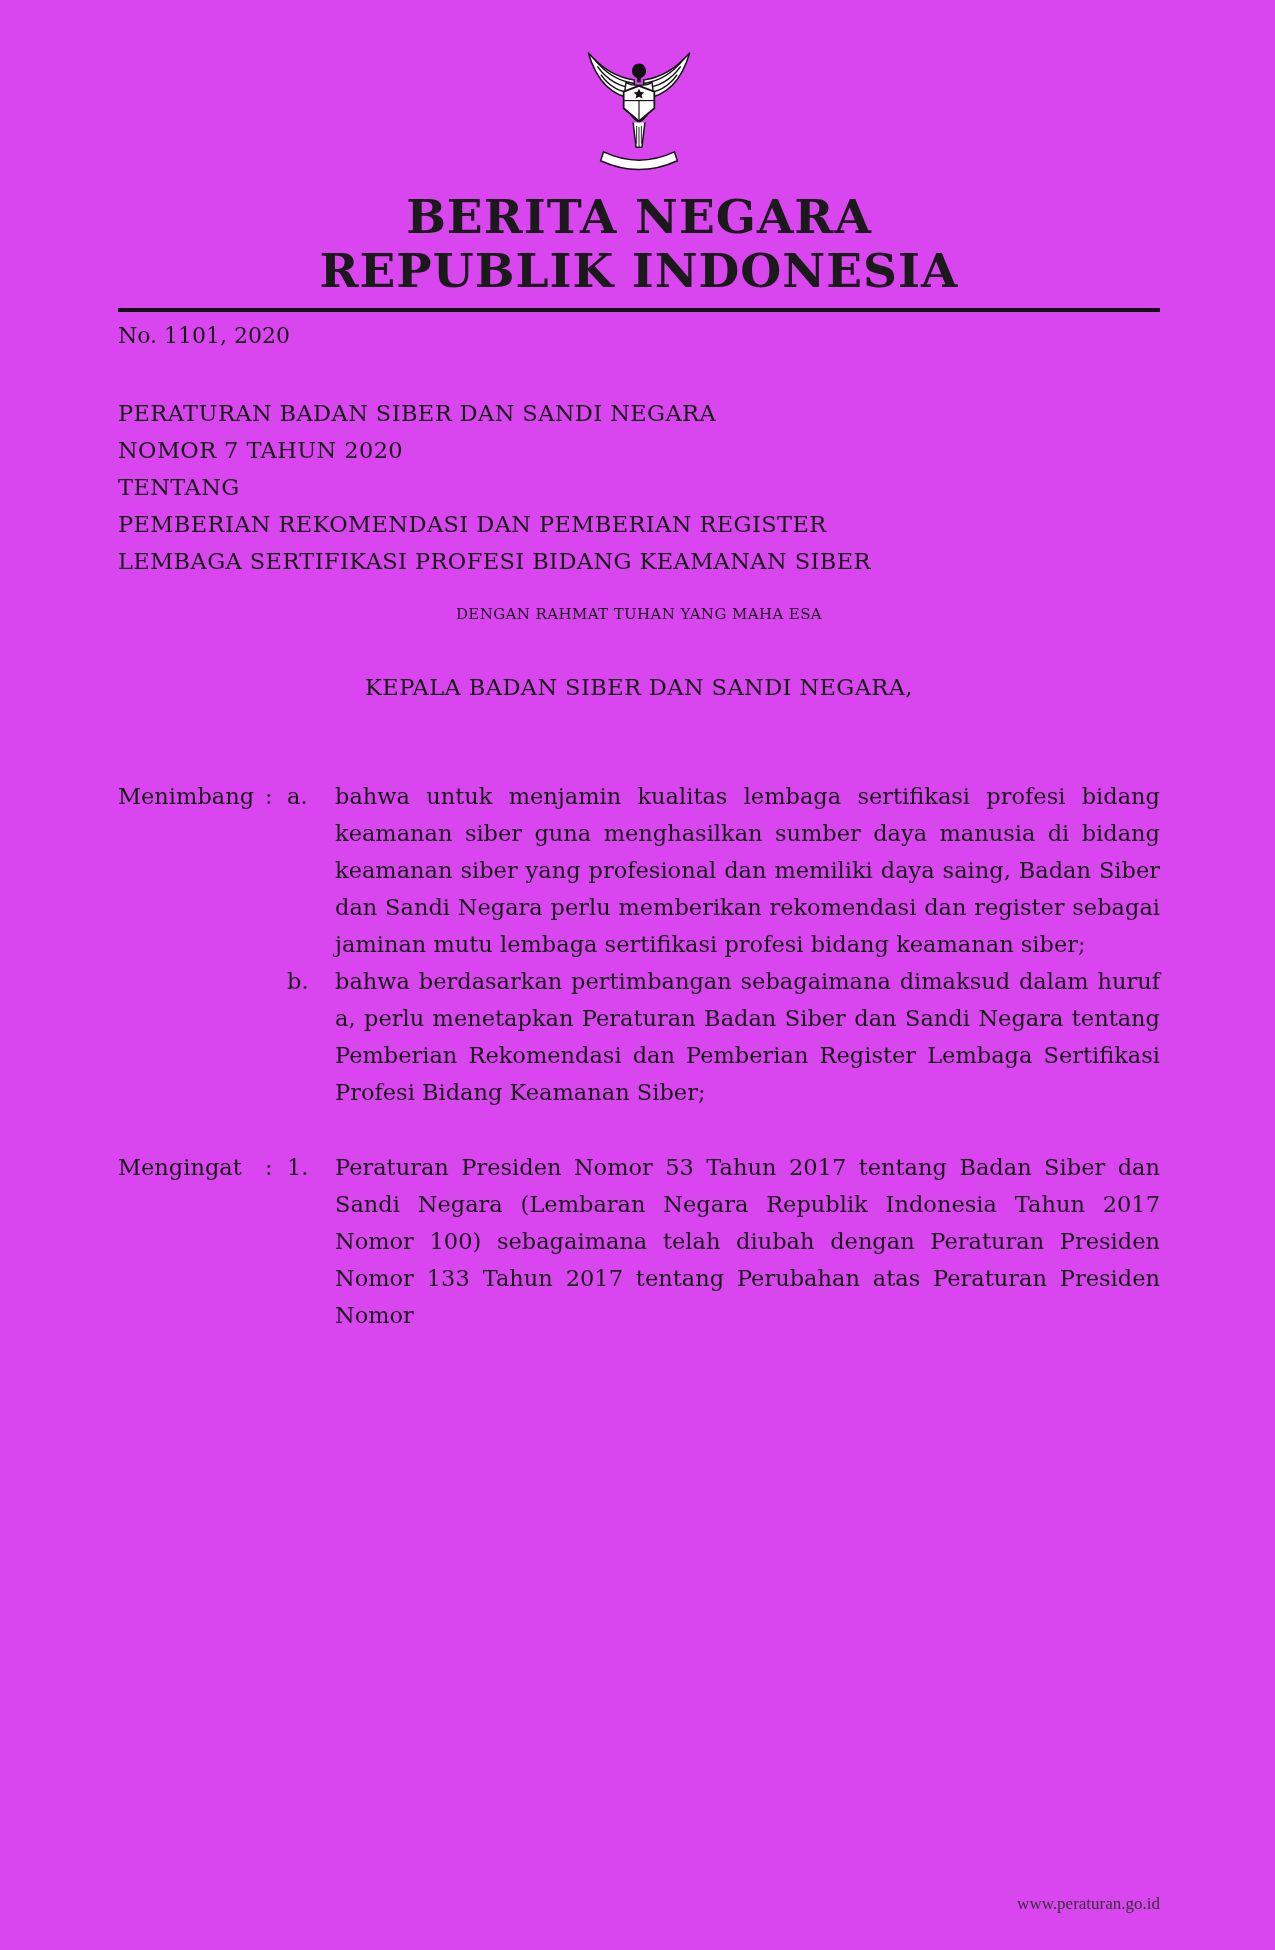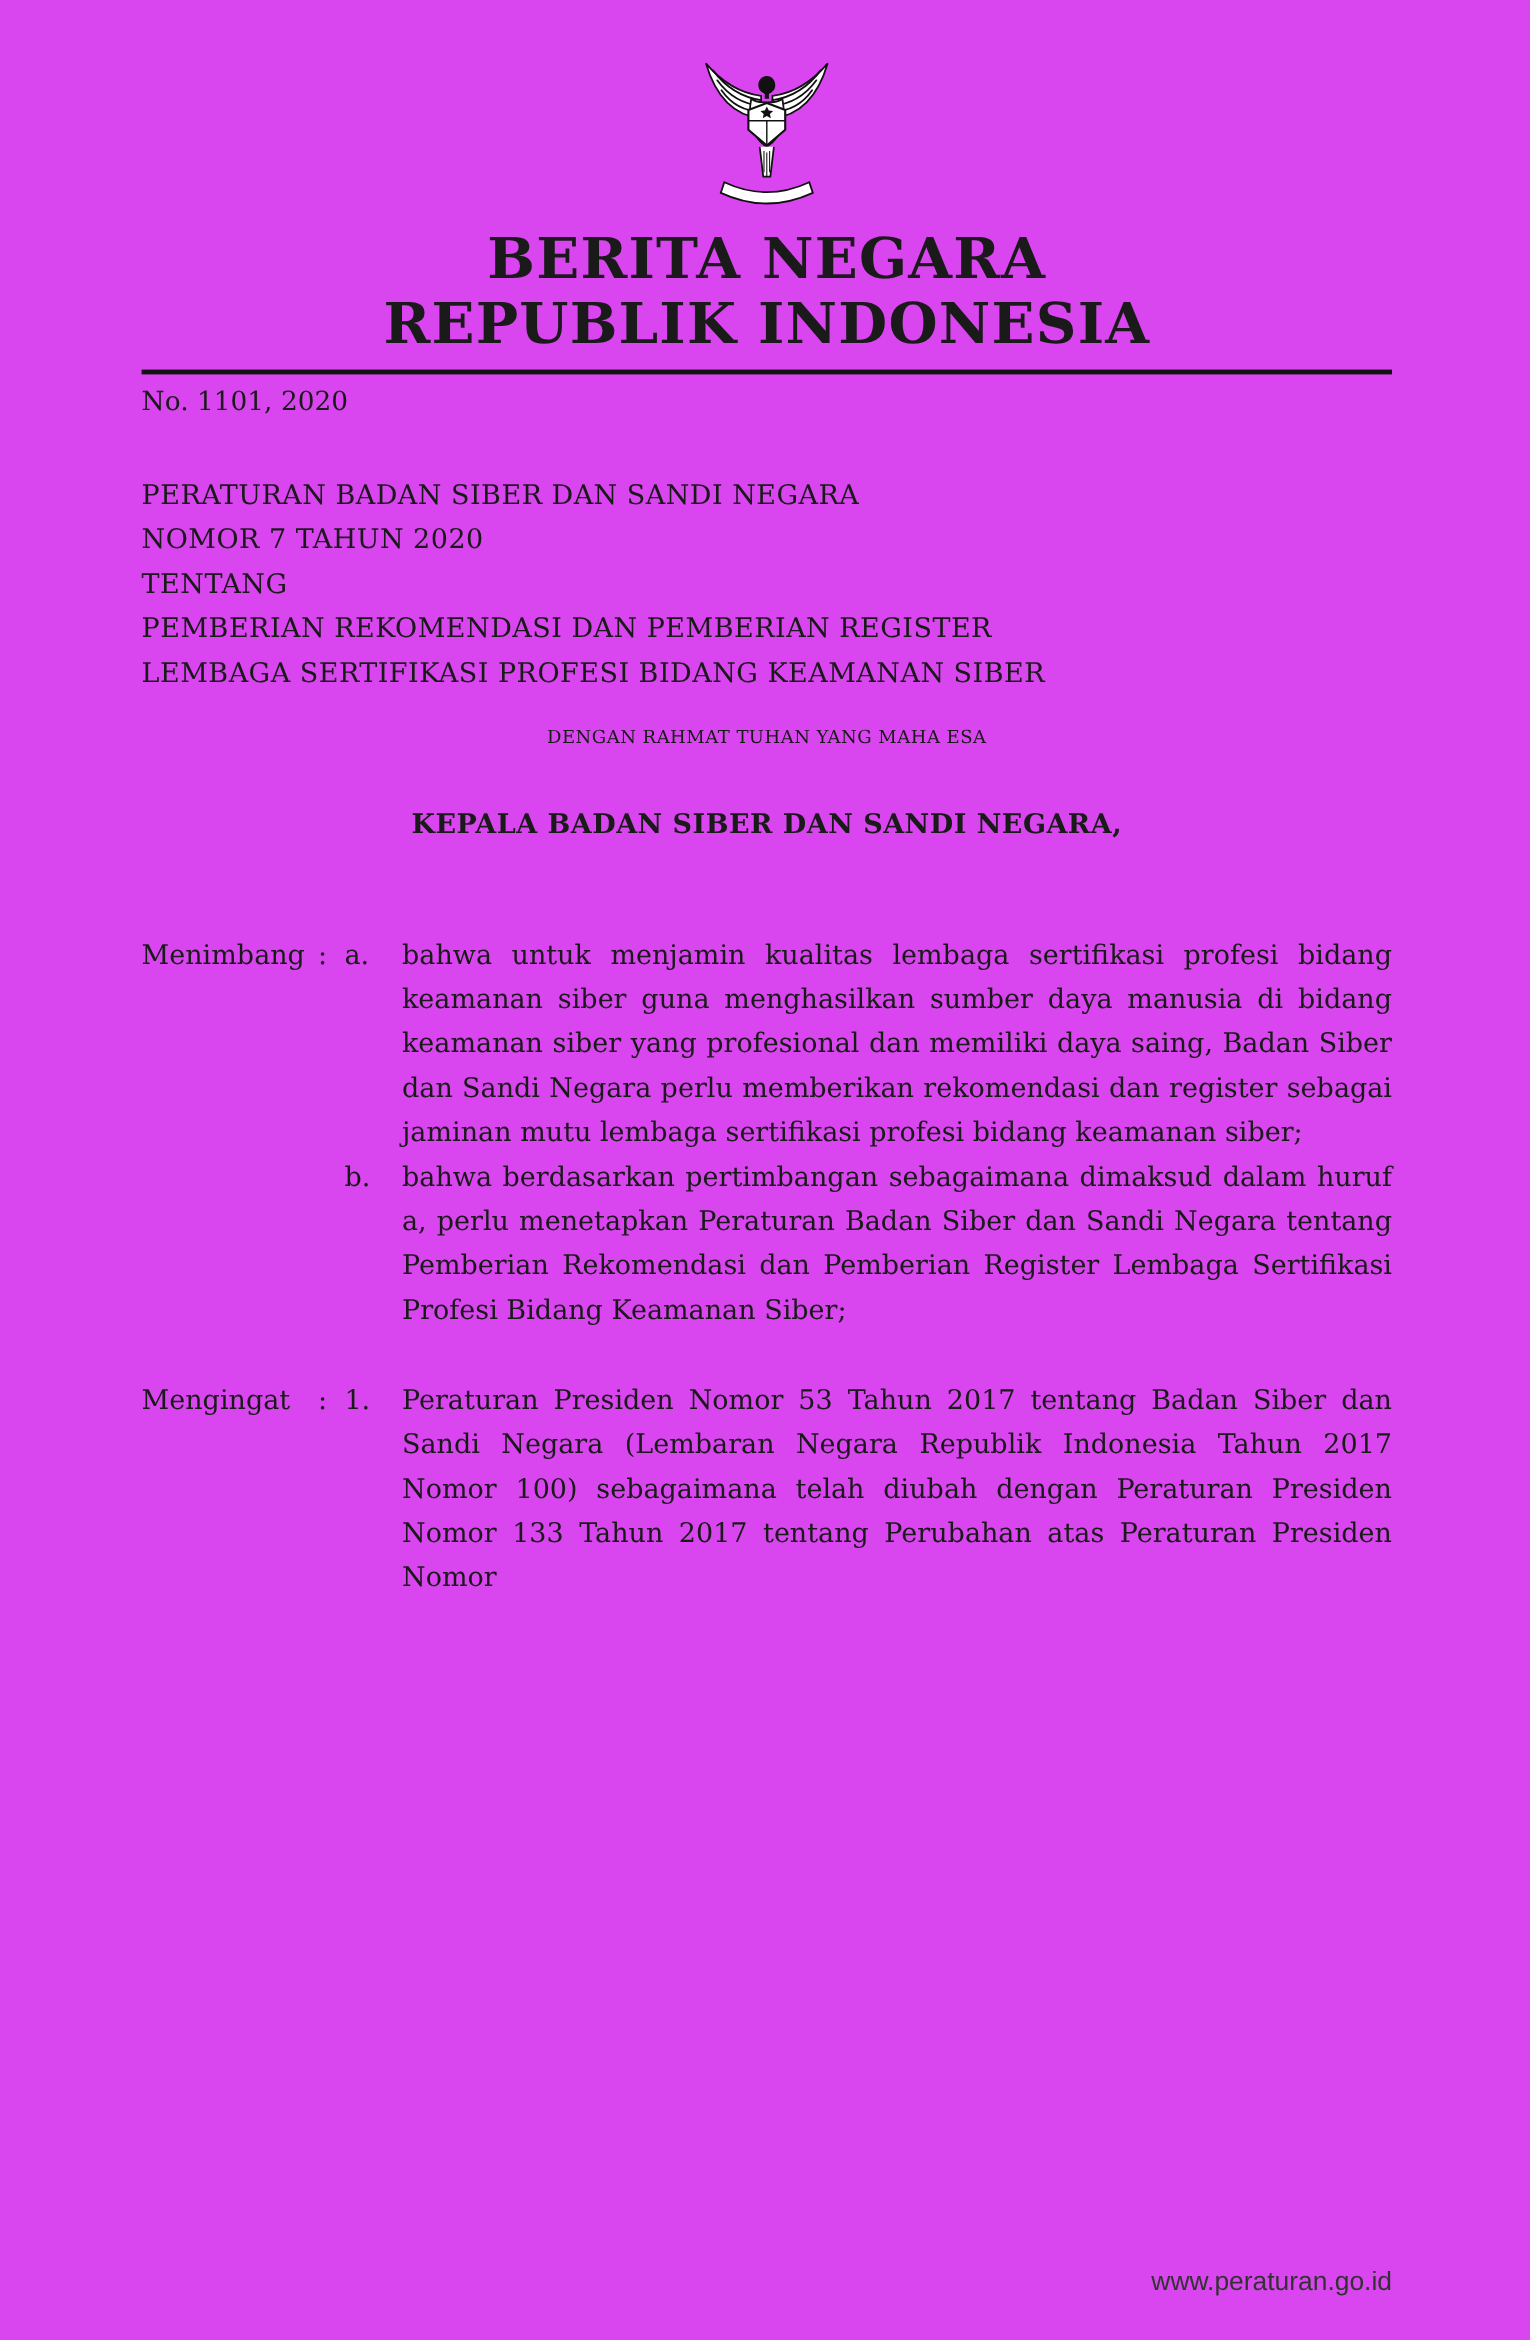--- a/index.html
+++ b/index.html
@@ -60,21 +60,20 @@
     font-size: 15px;
     line-height: 37px;
     letter-spacing: 0.4px;
   }
   .enacting-official {
     margin-top: 36px;
     text-align: center;
     font-size: 22.5px;
     line-height: 37px;
     letter-spacing: 0.4px;
-    font-weight: bold;
   }
   
   .clauses {
     margin-top: 72px;
     font-size: 22.5px;
     line-height: 37px;
   }
   .clause-section + .clause-section {
     margin-top: 38px;
   }
@@ -87,22 +86,22 @@
   .clause-marker { text-align: left; }
   .clause-text {
     text-align: justify;
     text-justify: inter-word;
   }
   
   .page-footer {
     position: absolute;
     right: 115px;
     bottom: 36px;
-    font-family: Liberation Sans, sans-serif;
-    font-size: 22px;
+    font-family: Liberation Serif, serif;
+    font-size: 17px;
     color: #333333;
   }
 </style>
 </head>
 <body>
 
 <div class="page">
 
   <header>
     <div class="emblem-wrap">

